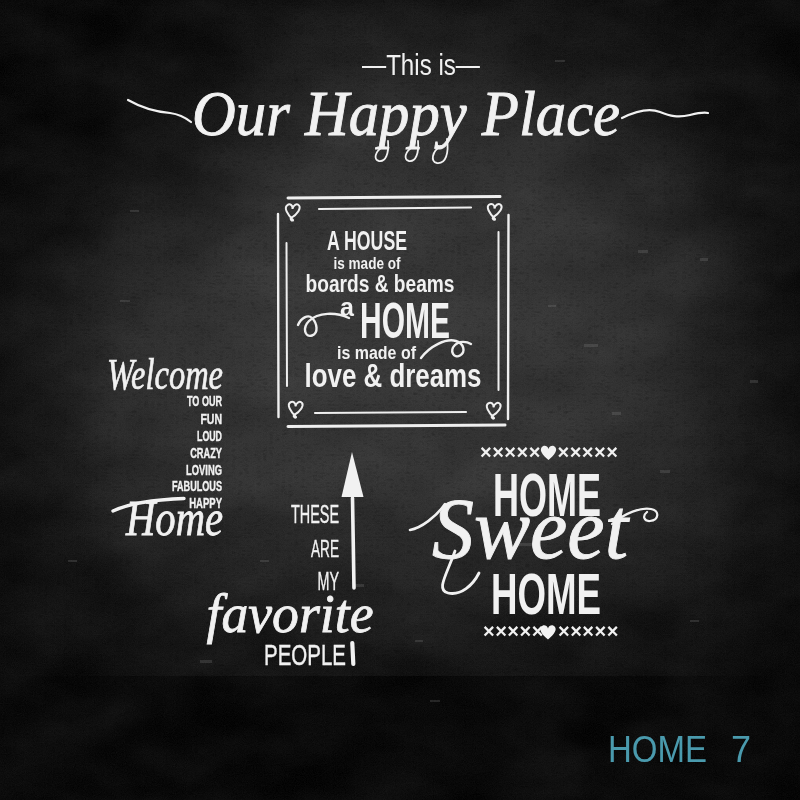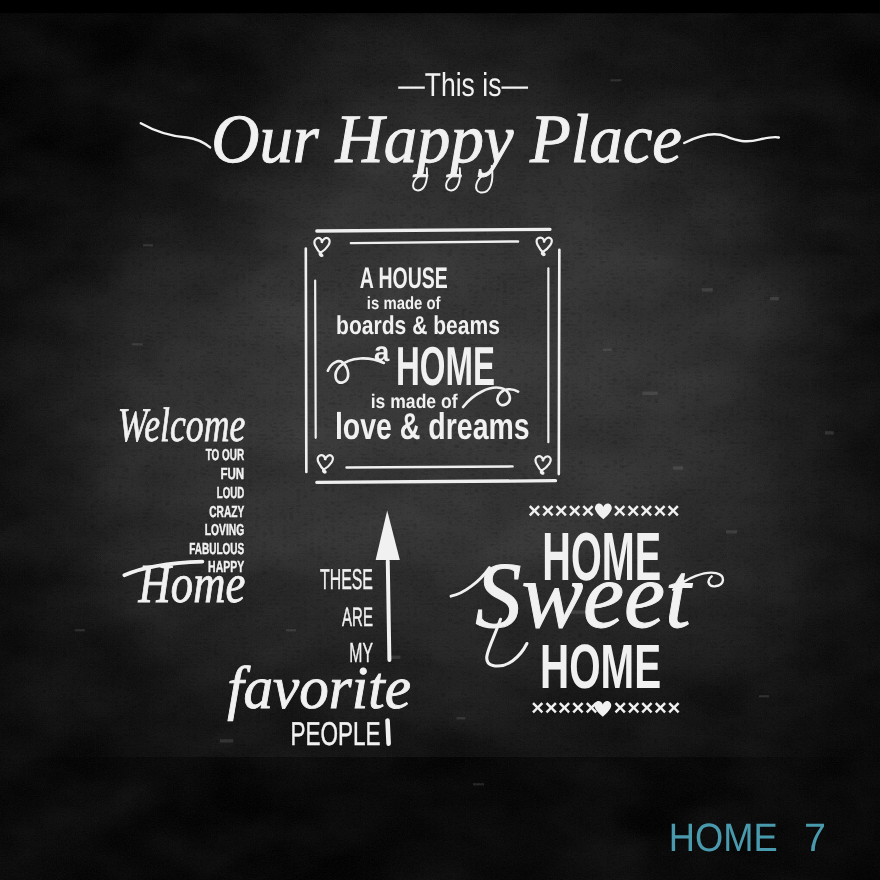--- a/index.html
+++ b/index.html
@@ -9,21 +9,21 @@
       radial-gradient(circle 300px at 45px 45px, rgba(0,0,0,0.95) 18%, rgba(0,0,0,0) 100%),
       radial-gradient(ellipse 430px 220px at 400px 860px, rgba(0,0,0,0.55), rgba(0,0,0,0) 100%),
       radial-gradient(circle 280px at 810px 810px, rgba(0,0,0,0.8) 10%, rgba(0,0,0,0) 100%),
       radial-gradient(circle 250px at -40px 830px, rgba(0,0,0,0.75) 10%, rgba(0,0,0,0) 100%),
       radial-gradient(ellipse 320px 190px at 820px 10px, rgba(0,0,0,0.6), rgba(0,0,0,0) 100%),
       linear-gradient(to right, rgba(0,0,0,0.5), rgba(0,0,0,0) 15%, rgba(0,0,0,0) 85%, rgba(0,0,0,0.55)),
       linear-gradient(to bottom, rgba(0,0,0,0.35), rgba(0,0,0,0) 13%, rgba(0,0,0,0) 72%, rgba(0,0,0,0.6)),
       radial-gradient(ellipse 420px 350px at 392px 330px, #333333 0%, #2b2b2b 50%, rgba(38,38,38,0) 100%),
       radial-gradient(ellipse 400px 280px at 420px 545px, #262626 0%, rgba(36,36,36,0) 100%),
       radial-gradient(ellipse 640px 640px at 400px 380px, #181818 0%, #0f0f0f 55%, #040404 100%);
-    font-family:"Liberation Sans", sans-serif;margin-top:12px;}
+    font-family:"Liberation Sans", sans-serif;}
   svg{position:absolute;left:0;top:0;}
   text{fill:#f1f1f1;}
   .teal{fill:#4a9aad;}
 </style>
 </head>
 <body>
 
 <div id="board">
 <svg width="800" height="800" viewBox="0 0 800 800">
   <defs>

